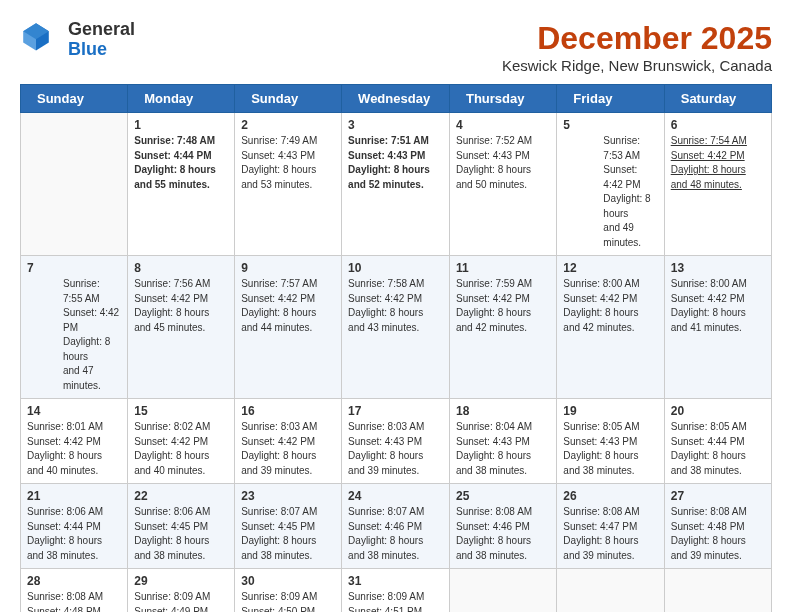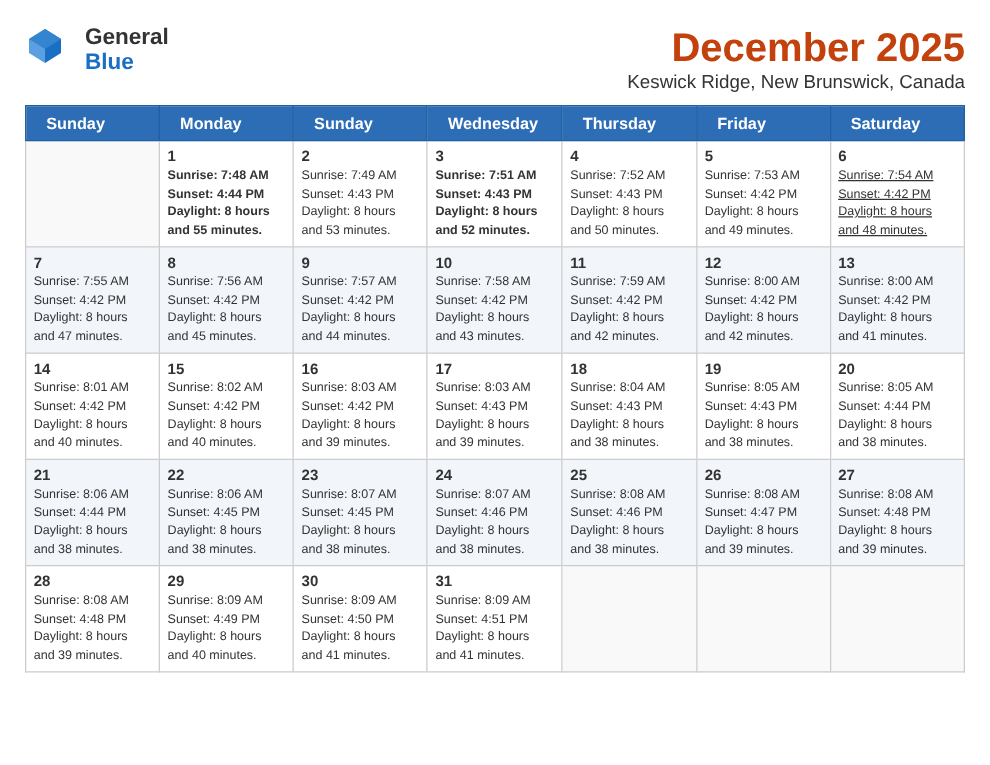--- a/index.html
+++ b/index.html
@@ -151,37 +151,37 @@
         </td>
         <td>
           <span class="day-number">4</span>
           <div class="day-info" style="white-space: pre-line;">Sunrise: 7:52 AM
 Sunset: 4:43 PM
 Daylight: 8 hours
 and 50 minutes.</div>
         </td>
         <td>
           <span class="day-number">5</span>
-          <div class="day-info" style="white-space: pre-line;">Sunrise: 7:53 AM
+          <div class="day-info" style="white-space: pre-line; margin-left: 40px;">Sunrise: 7:53 AM
 Sunset: 4:42 PM
 Daylight: 8 hours
 and 49 minutes.</div>
         </td>
         <td>
           <span class="day-number">6</span>
           <div class="day-info" style="white-space: pre-line; text-decoration: underline;">Sunrise: 7:54 AM
 Sunset: 4:42 PM
 Daylight: 8 hours
 and 48 minutes.</div>
         </td>
       </tr>
       <tr>
         <td>
           <span class="day-number">7</span>
-          <div class="day-info" style="white-space: pre-line;">Sunrise: 7:55 AM
+          <div class="day-info" style="white-space: pre-line; margin-left: 36px;">Sunrise: 7:55 AM
 Sunset: 4:42 PM
 Daylight: 8 hours
 and 47 minutes.</div>
         </td>
         <td>
           <span class="day-number">8</span>
           <div class="day-info" style="white-space: pre-line;">Sunrise: 7:56 AM
 Sunset: 4:42 PM
 Daylight: 8 hours
 and 45 minutes.</div>

